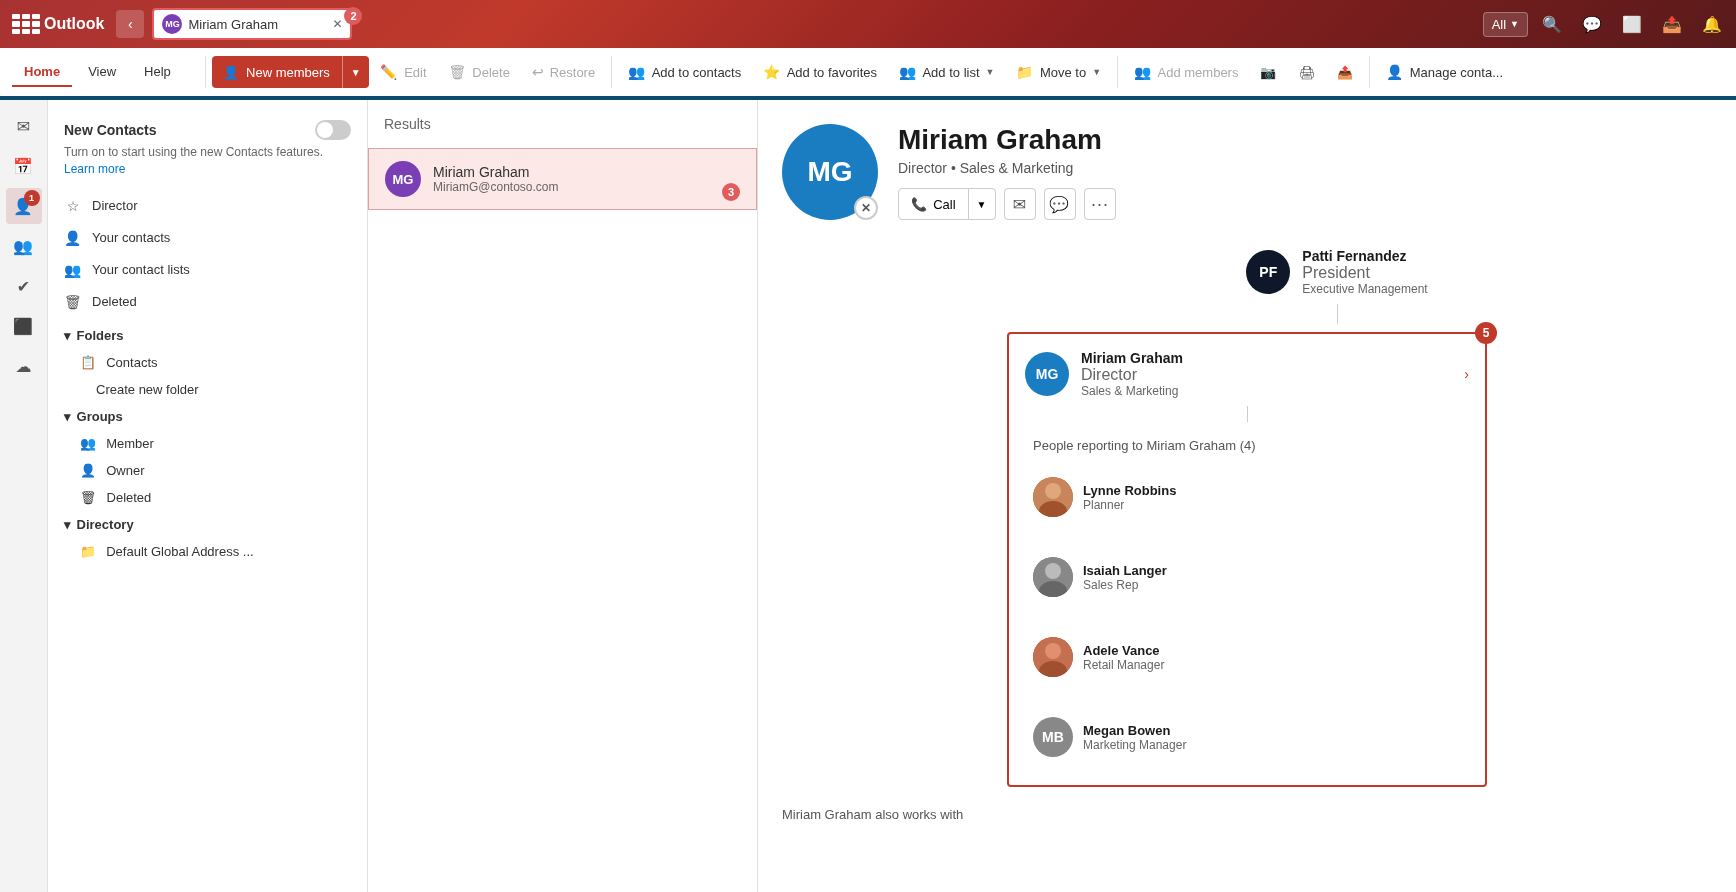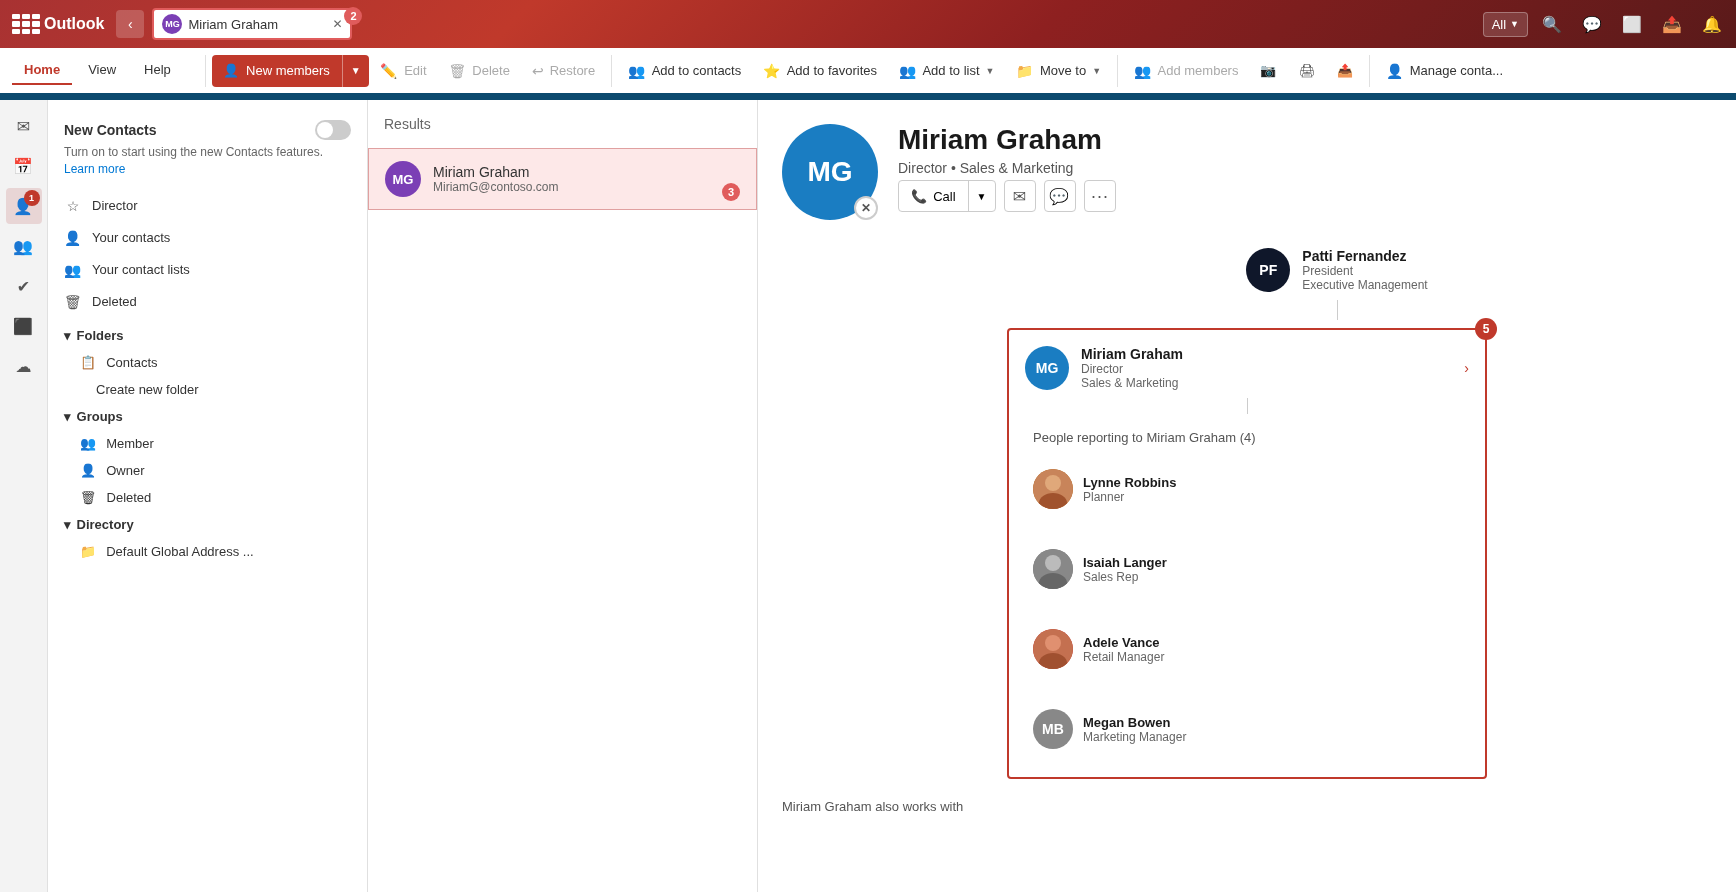--- a/index.html
+++ b/index.html
@@ -54,21 +54,21 @@
     }
     .top-icon-btn {
       background: none; border: none; color: white;
       width: 32px; height: 32px; cursor: pointer; font-size: 16px;
       display: flex; align-items: center; justify-content: center;
     }
 
     
     .ribbon {
       display: flex; align-items: center; height: 52px;
-      border-bottom: 7px solid #0c4a6e;
+      border-bottom: 4px solid #0c4a6e;
       padding: 0 12px; gap: 2px;
     }
     .ribbon-nav { display: flex; align-items: center; gap: 4px; margin-right: 16px; }
     .ribbon-nav-item {
       padding: 6px 12px; cursor: pointer; font-size: 13px; color: #333;
       border-bottom: 2px solid transparent; font-weight: 500;
     }
     .ribbon-nav-item.active { border-bottom-color: #c0392b; color: #c0392b; font-weight: 600; }
     .ribbon-divider { width: 1px; height: 32px; background: #e0e0e0; margin: 0 4px; }
 
@@ -204,21 +204,21 @@
       position: relative; flex-shrink: 0;
     }
     .contact-avatar-close {
       position: absolute; bottom: 0; right: 0;
       width: 24px; height: 24px; background: white; border: 2px solid #ccc;
       border-radius: 50%; display: flex; align-items: center; justify-content: center;
       font-size: 12px; color: #555; cursor: pointer;
     }
     .contact-name-info { flex: 1; }
     .contact-name { font-size: 28px; font-weight: 600; color: #1a1a1a; margin-bottom: 4px; }
-    .contact-title { font-size: 14px; color: #555; margin-bottom: 4px; }
+    .contact-title { font-size: 14px; color: #555; margin-bottom: 12px; }
     .contact-actions { display: flex; align-items: center; gap: 8px; }
     .call-btn {
       display: flex; align-items: center; background: white;
       border: 1px solid #ccc; border-radius: 4px; cursor: pointer; height: 32px;
     }
     .call-main { padding: 0 12px; font-size: 13px; display: flex; align-items: center; gap: 6px; }
     .call-arrow { padding: 0 8px; border-left: 1px solid #ccc; height: 100%; display: flex; align-items: center; font-size: 10px; }
     .action-icon-btn {
       width: 32px; height: 32px; background: white; border: 1px solid #ccc;
       border-radius: 4px; cursor: pointer; display: flex; align-items: center;
@@ -243,21 +243,21 @@
     }
 
     
     .org-section { }
     .org-avatar {
       width: 40px; height: 40px; border-radius: 50%;
       color: white; font-size: 13px; font-weight: 600;
       display: flex; align-items: center; justify-content: center; flex-shrink: 0;
     }
     .org-name { font-size: 14px; font-weight: 600; color: #1a1a1a; }
-    .org-role { font-size: 12px; color: #666; }
+    .org-role { font-size: 16px; color: #666; }
     .org-dept { font-size: 12px; color: #666; }
     .reports-section {
       margin-top: 16px;
     }
     .reports-title {
       font-size: 13px; color: #555; margin-bottom: 12px; padding-left: 8px;
     }
     .reports-grid {
       display: flex; flex-wrap: wrap; gap: 32px; padding: 8px;
     }

